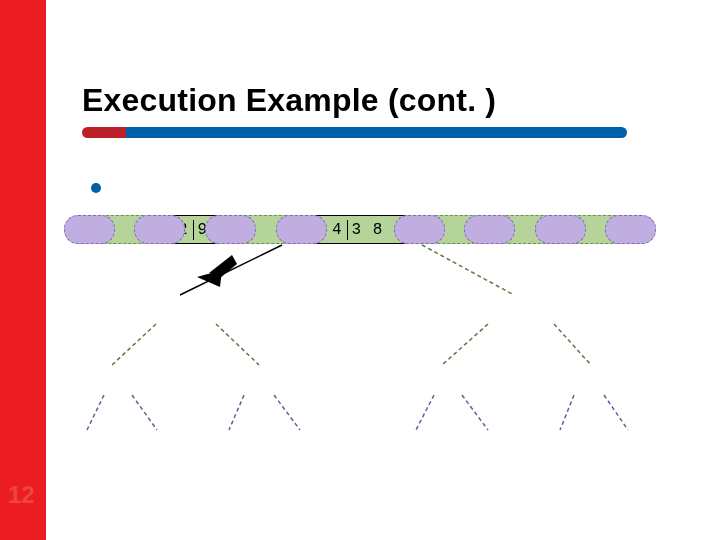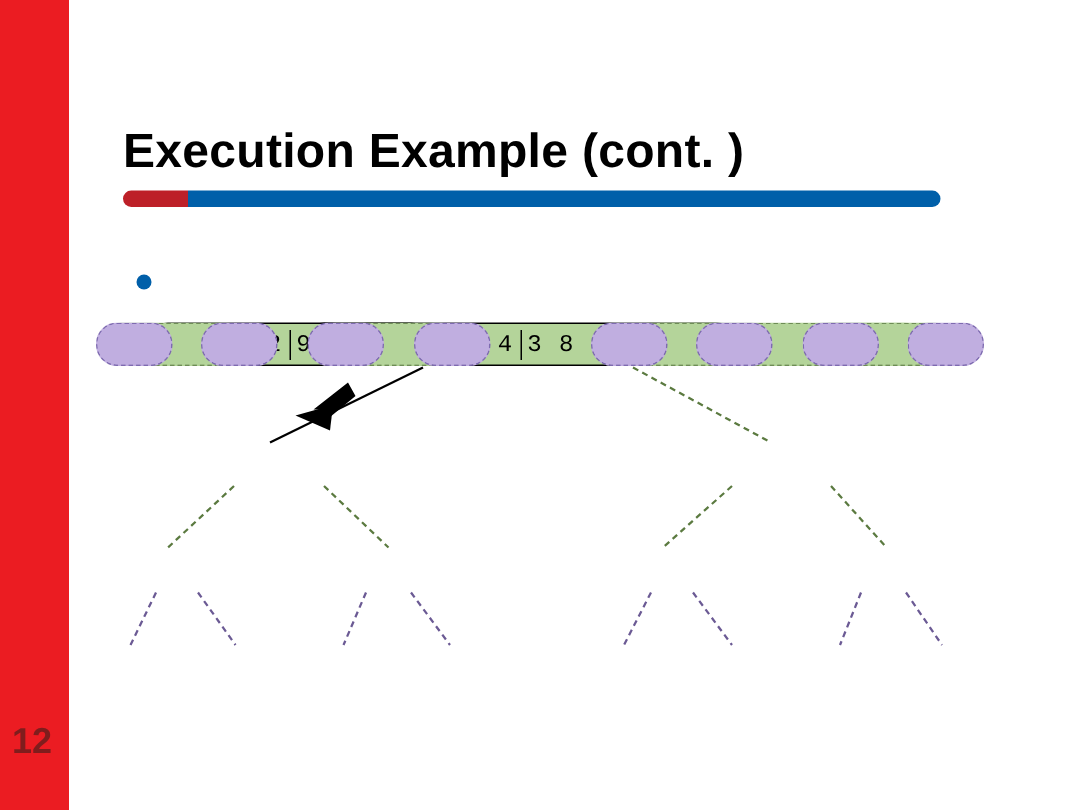--- a/index.html
+++ b/index.html
@@ -3,21 +3,21 @@
 <meta charset="utf-8">
 <style>
   html,body{margin:0;padding:0;width:720px;height:540px;background:#fff;font-family:Arial,Helvetica,sans-serif;overflow:hidden}
   .slide{position:relative;width:720px;height:519px}
   .red-strip{position:absolute;left:0;top:0;width:46px;height:540px;background:#eb1c22}
   .title{position:absolute;left:82px;top:82px;font-size:32px;font-weight:bold;color:#000;letter-spacing:0.2px}
   .title-rule{position:absolute;left:82px;top:127px;height:11px;width:545px;border-radius:6px;
     background:linear-gradient(to right,#bd2028 0%,#bd2028 8%,#005fa9 8%,#005fa9 100%)}
   .bullet{position:absolute;left:113px;top:175px;font-size:24px;color:#000}
   .bullet-dot{position:absolute;left:91px;top:183px;width:10px;height:10px;border-radius:50%;background:#005fa9}
-  .page-num{position:absolute;left:8px;bottom:10px;font-size:24px;font-weight:bold;color:#7f1d1d}
+  .page-num{position:absolute;left:8px;bottom:10px;font-size:24px;font-weight:bold;color:#ef4444}
   .diagram{position:absolute;left:64px;top:215px;width:620px;height:300px}
   svg{position:absolute;left:0;top:0}
   .node{position:absolute;height:29px;border-radius:14px;display:flex;align-items:center;justify-content:center;
     font-family:"Courier New",monospace;font-size:16px;letter-spacing:1px;box-sizing:border-box}
   .solid{background:#b4d49a;border:1.5px solid #000}
   .dashed{background:#b4d49a;border:1.7px dashed #6e8c56}
   .dashed-p{background:#c0aee0;border:1.7px dashed #7e6bb0}
   .sep{display:inline-block;border-left:1.5px solid #000;height:20px;margin:0 4px;vertical-align:middle}
 </style>
 </head>

